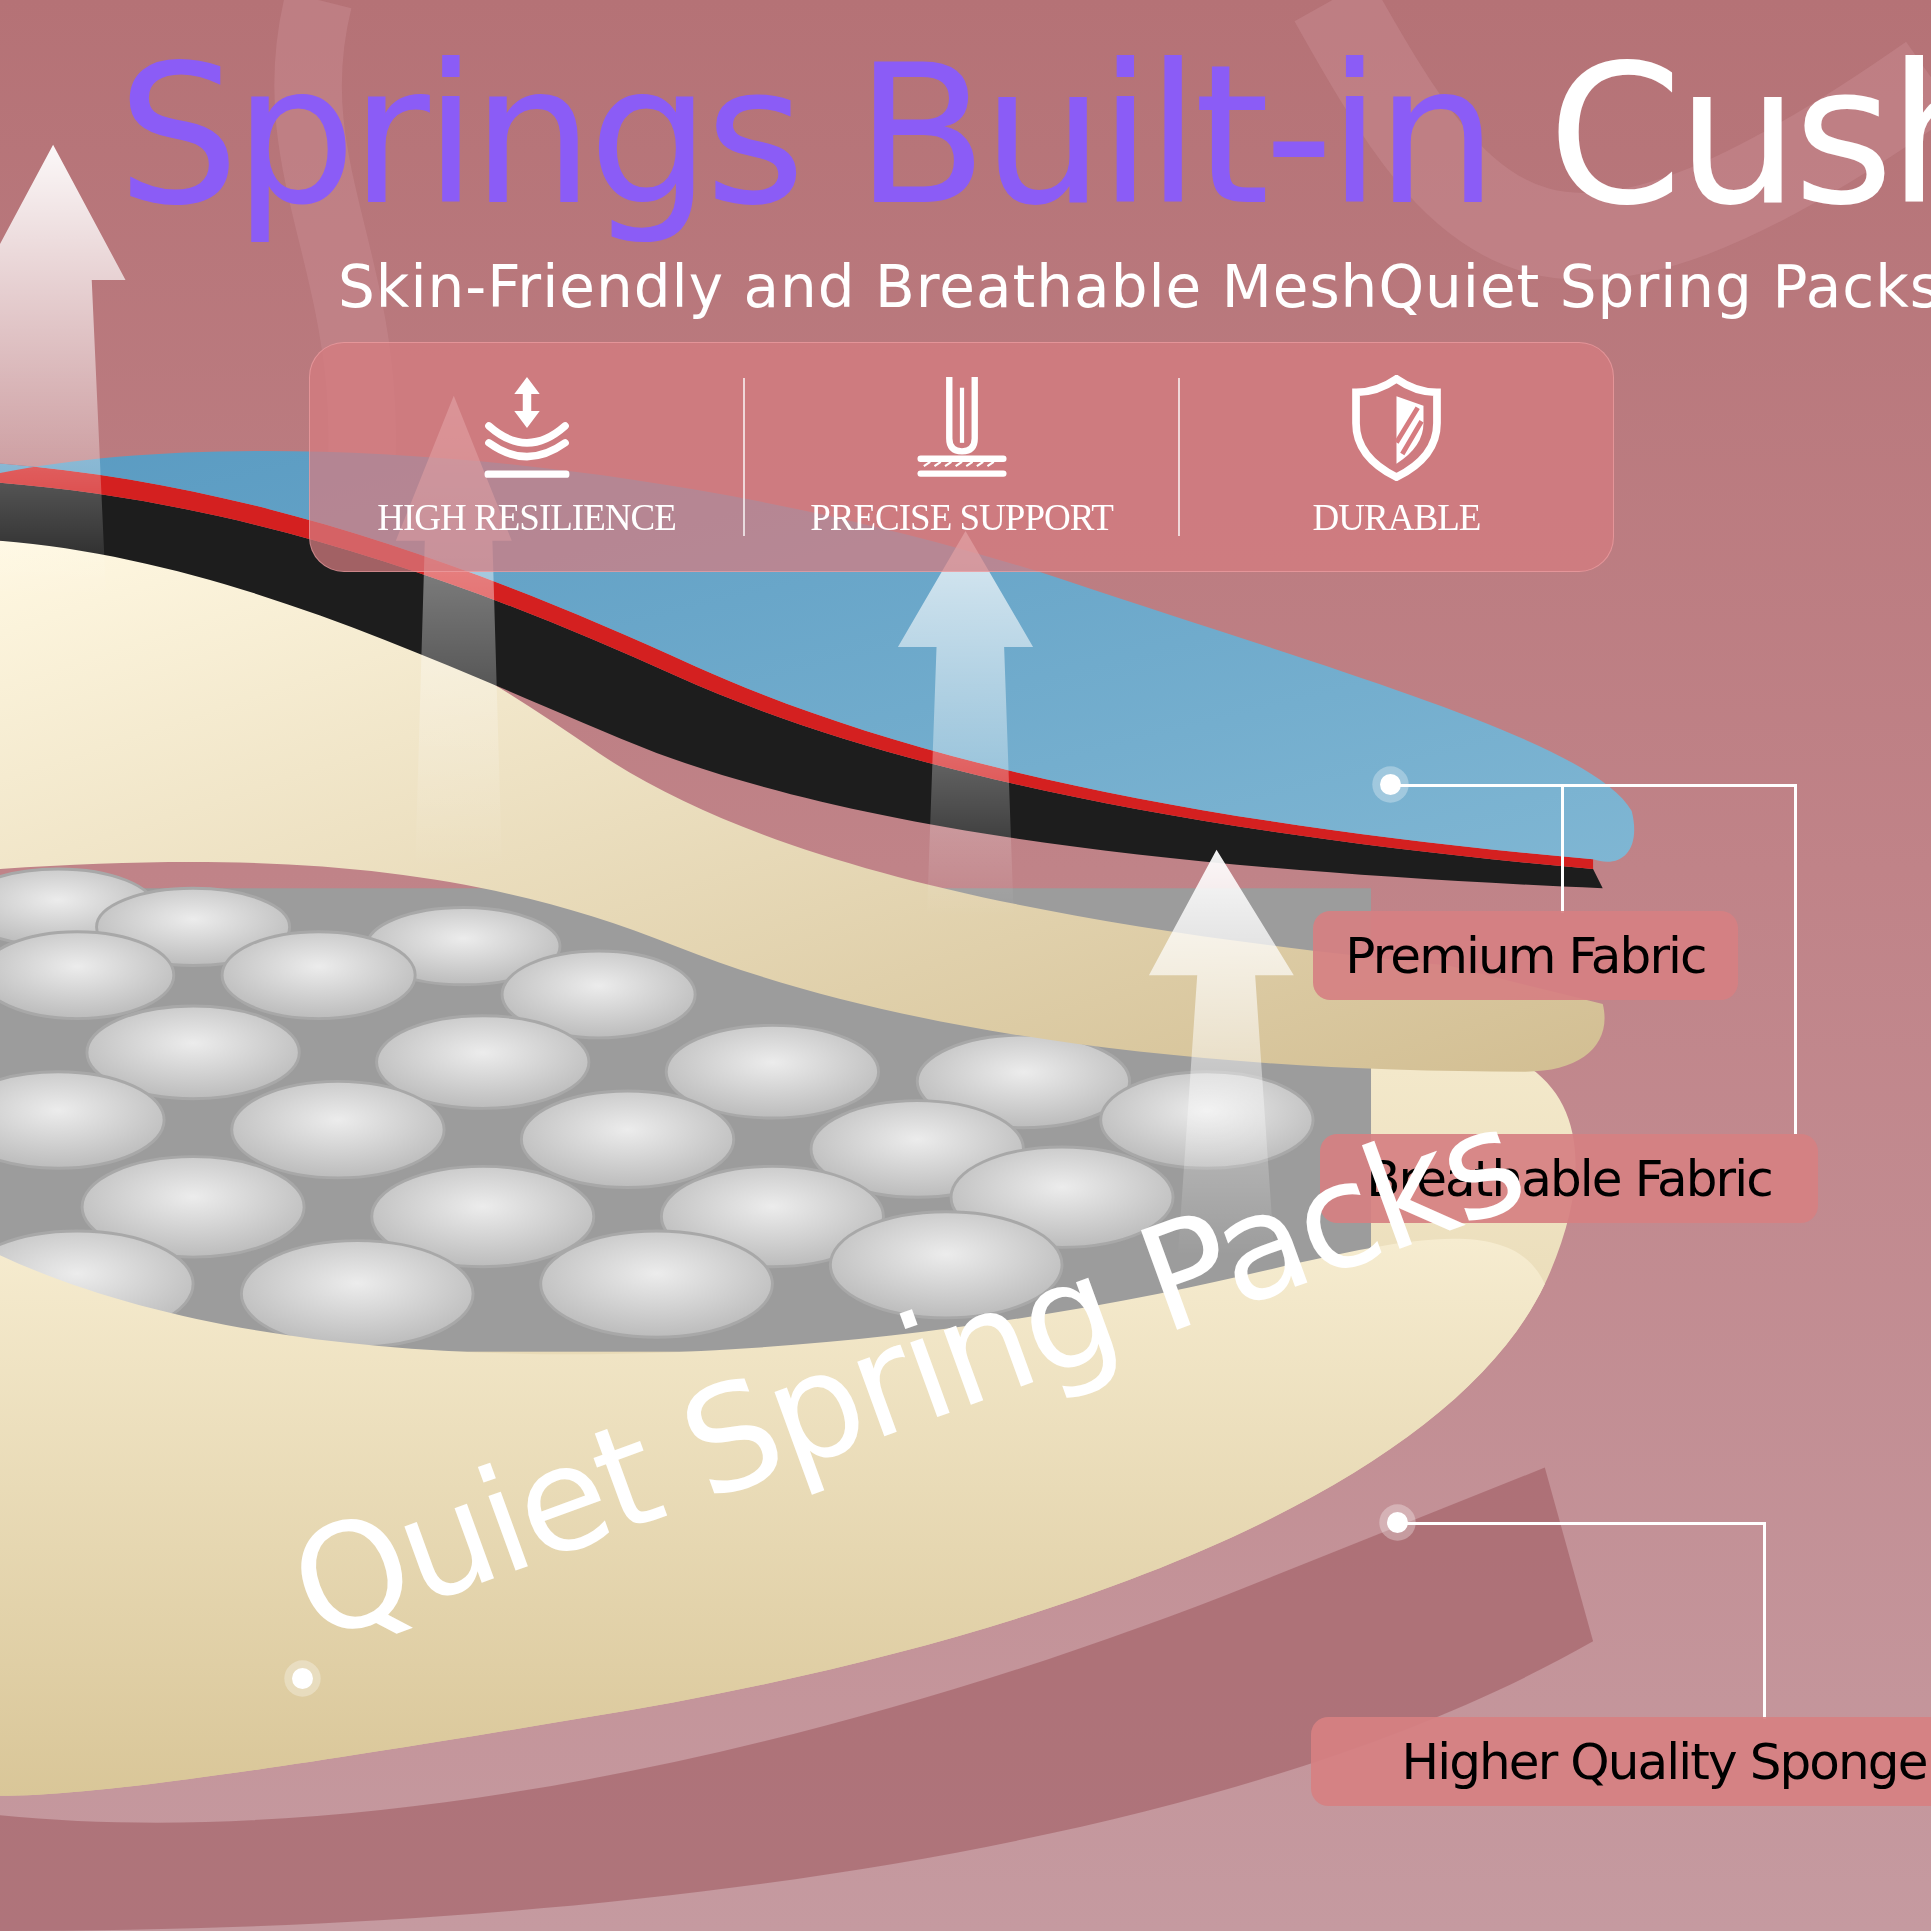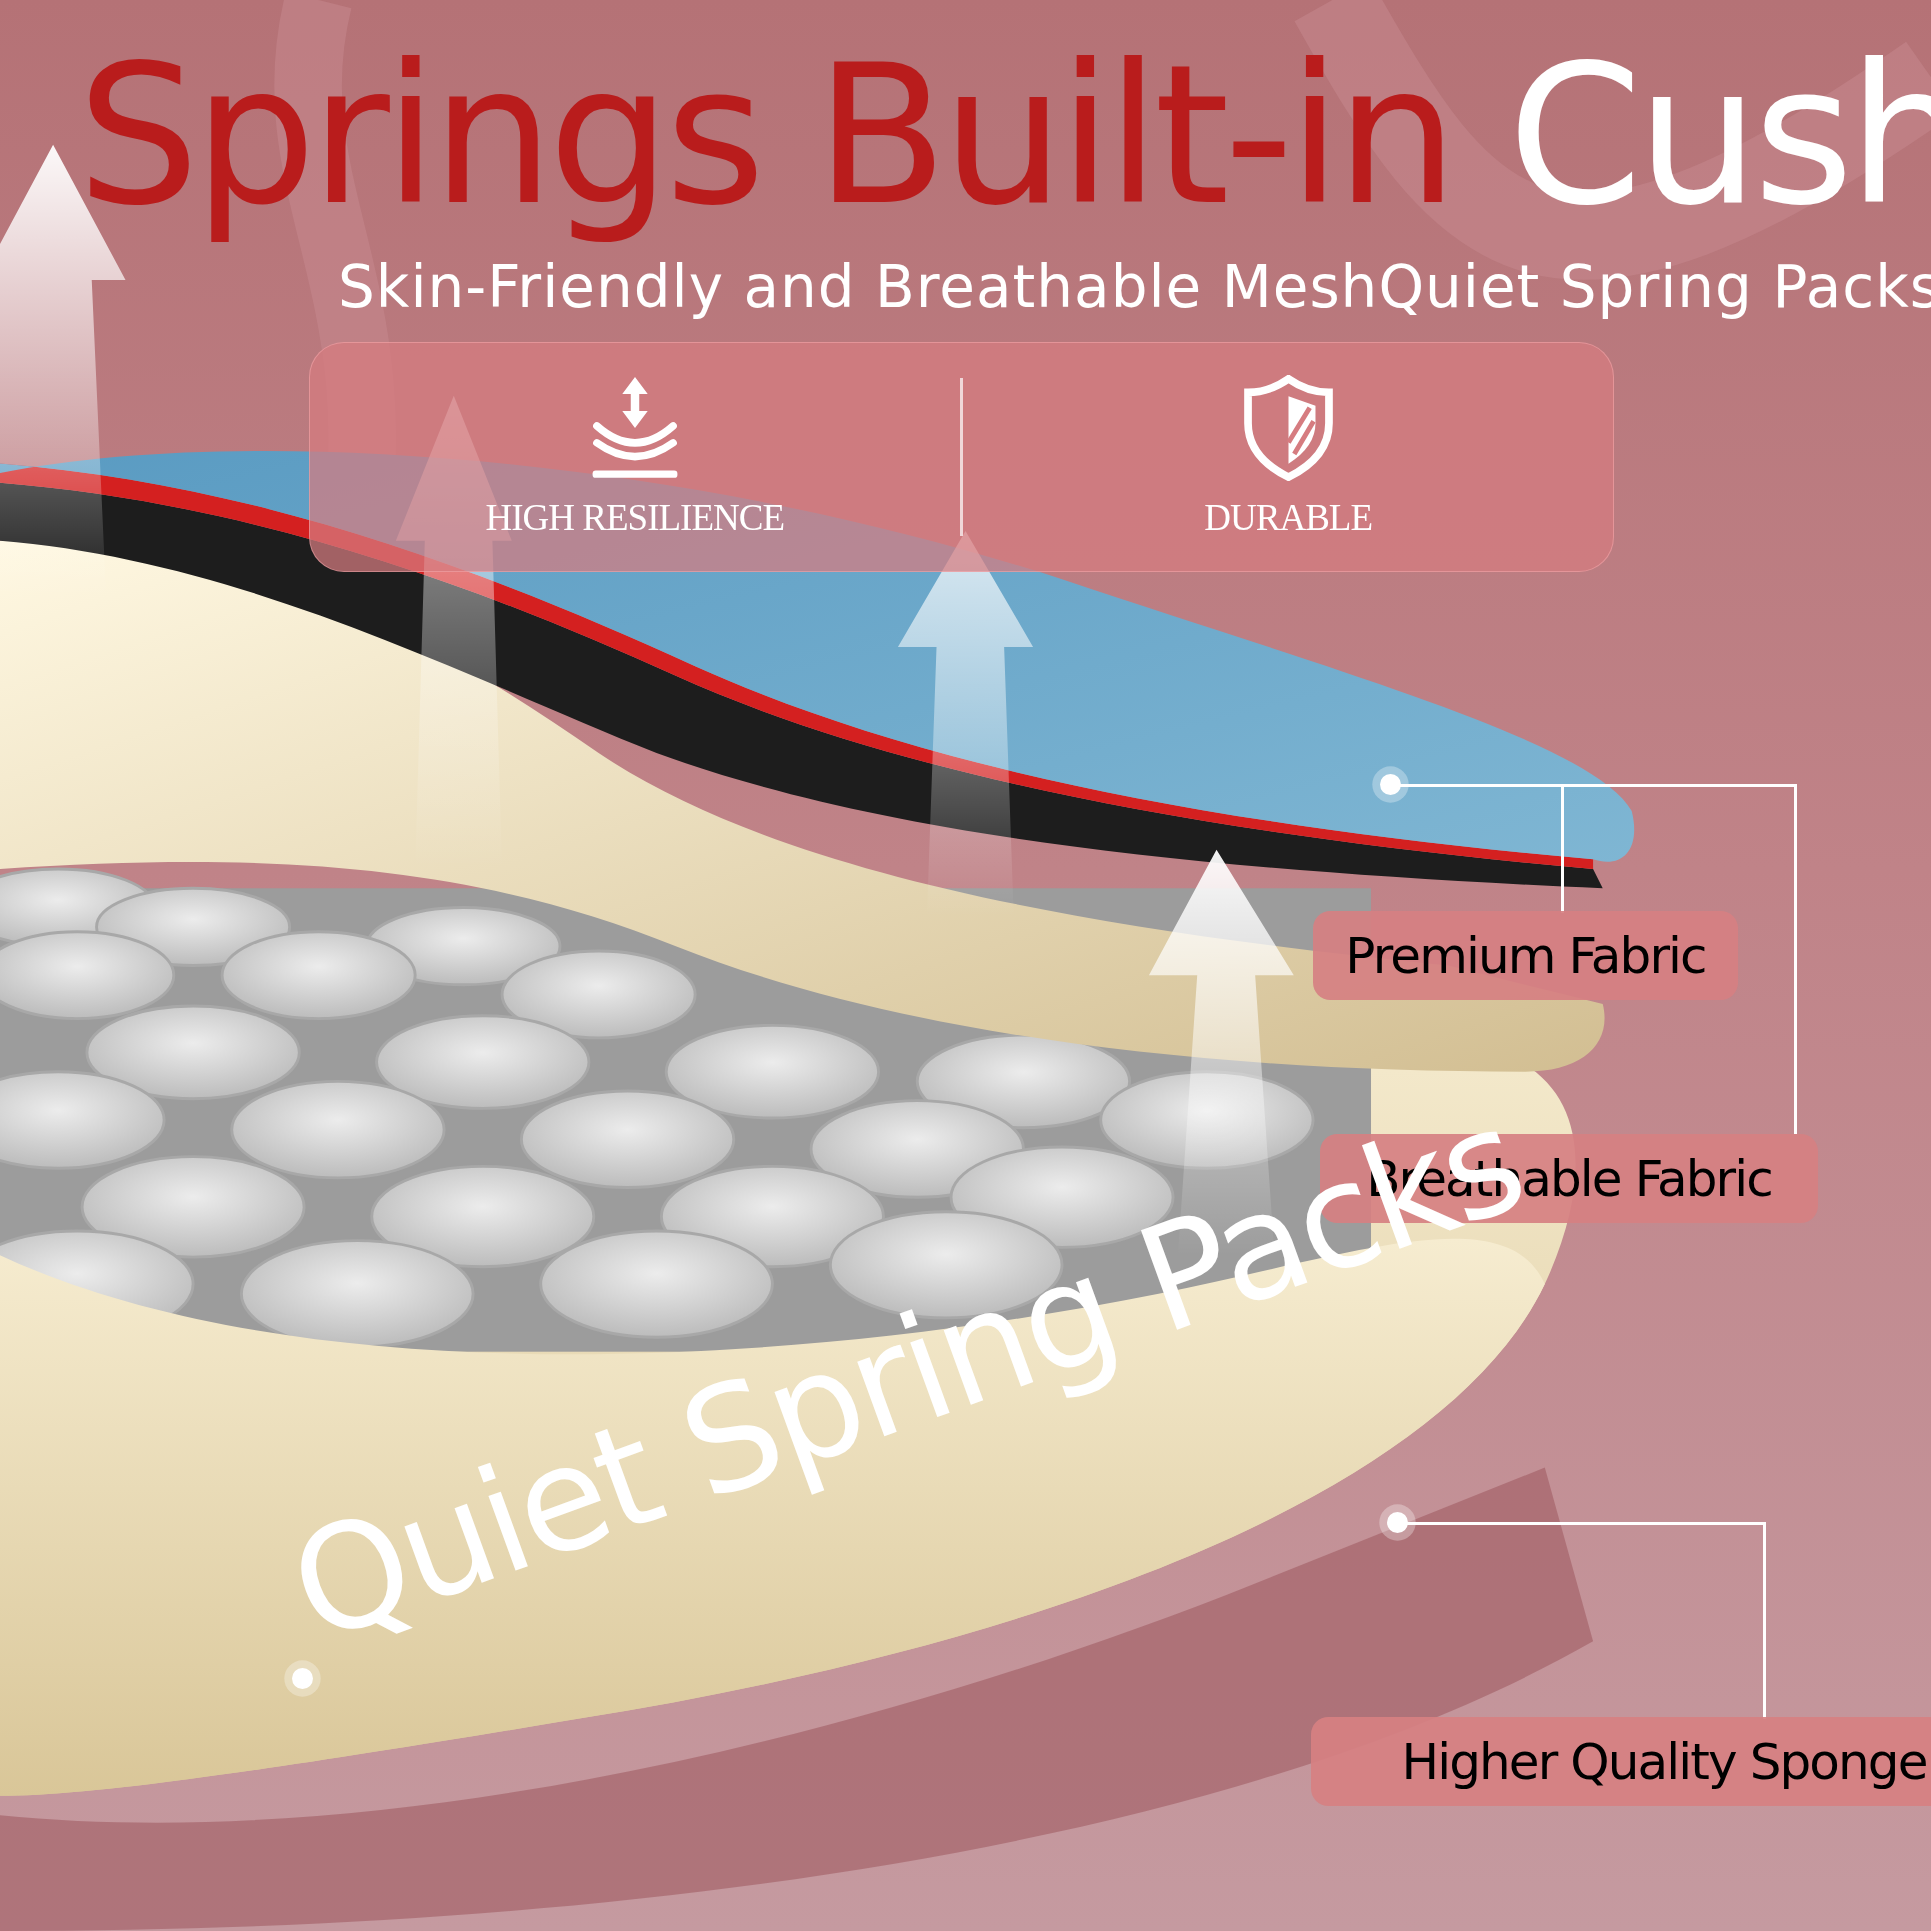--- a/index.html
+++ b/index.html
@@ -2,21 +2,21 @@
 <html><head>
   <meta charset="utf-8">
   <style>
     html, body { margin: 0; padding: 0; }
     body { width: 1931px; height: 1931px; overflow: hidden; position: relative;
       background: linear-gradient(180deg, #b57276 0%, #c08388 45%, #c59aa0 100%);
       font-family: "Liberation Sans", sans-serif; }
     .layer { position: absolute; left: 0; top: 0; width: 1931px; height: 1931px; }
     .title { position: absolute; left: 77px; top: 39px; font-size: 193px; letter-spacing: -5.8px;
       font-family: "DejaVu Sans", sans-serif; font-weight: normal; white-space: nowrap; line-height: 1; }
-    .title .pink { color: #b91c1c; }
+    .title .pink { color: #8b5cf6; margin-left: 40px; }
     .title .white { color: #ffffff; }
     .subtitle { position: absolute; left: 338px; top: 253px; font-size: 58px; color: #fff; letter-spacing: 1px;
       font-family: "DejaVu Sans", sans-serif; white-space: nowrap; }
     .features { position: absolute; left: 309px; top: 342px; width: 1303px; height: 228px;
       background: rgba(214,124,128,0.72); border-radius: 35px; border: 1.9px solid rgba(255,180,185,0.45);
       display: flex; align-items: stretch; }
     .feature { flex: 1; display: flex; flex-direction: column; align-items: center; justify-content: center; gap: 15.4px; }
     .feature-label { color: #fff; font-size: 37px; letter-spacing: -1px; font-family: "Liberation Serif", serif; }
     .divider { width: 1.9px; background: rgba(255,255,255,0.7); margin: 35px 0; }
     .tag { position: absolute; background: rgba(214,128,130,0.92); border-radius: 17.4px; color: #000000;
@@ -119,20 +119,30 @@
   <div class="feature">
     <svg width="106" height="106" viewBox="0 0 100 100">
       <polygon points="50,2 62,18 54,18 54,34 62,34 50,50 38,34 46,34 46,18 38,18" fill="#fff"></polygon>
       <path d="M14 48 Q50 80 86 48" stroke="#fff" stroke-width="7" fill="none" stroke-linecap="round"></path>
       <path d="M14 64 Q50 90 86 64" stroke="#fff" stroke-width="7" fill="none" stroke-linecap="round"></path>
       <rect x="10" y="90" width="80" height="7" rx="3" fill="#fff"></rect>
     </svg>
     <div class="feature-label">HIGH RESILIENCE</div>
   </div>
   <div class="divider"></div>
+  <div class="feature">
+    <svg width="106" height="106" viewBox="0 0 100 100">
+      <path d="M38 2 V60 Q38 72 50 72 Q62 72 62 60 V2" stroke="#fff" stroke-width="6" fill="none"></path>
+      <path d="M50 12 V64" stroke="#fff" stroke-width="4" fill="none"></path>
+      <rect x="8" y="76" width="84" height="6" rx="3" fill="#fff"></rect>
+      <path d="M14 86 l6 -4 M24 86 l6 -4 M34 86 l6 -4 M44 86 l6 -4 M54 86 l6 -4 M64 86 l6 -4 M74 86 l6 -4" stroke="#fff" stroke-width="2"></path>
+      <rect x="8" y="90" width="84" height="6" rx="3" fill="#fff"></rect>
+    </svg>
+    <div class="feature-label">PRECISE SUPPORT</div>
+  </div>
   <div class="divider"></div>
   <div class="feature">
     <svg width="97" height="106" viewBox="0 0 100 110">
       <path d="M50 4 Q70 18 92 18 V50 Q92 85 50 106 Q8 85 8 50 V18 Q30 18 50 4 Z" stroke="#fff" stroke-width="8" fill="none"></path>
       <path d="M50 22 L78 32 V50 Q78 74 50 92 Z" fill="#fff"></path>
       <path d="M56 82 L76 48 M50 70 L72 34" stroke="#d67c80" stroke-width="5"></path>
     </svg>
     <div class="feature-label">DURABLE</div>
   </div>
 </div>

